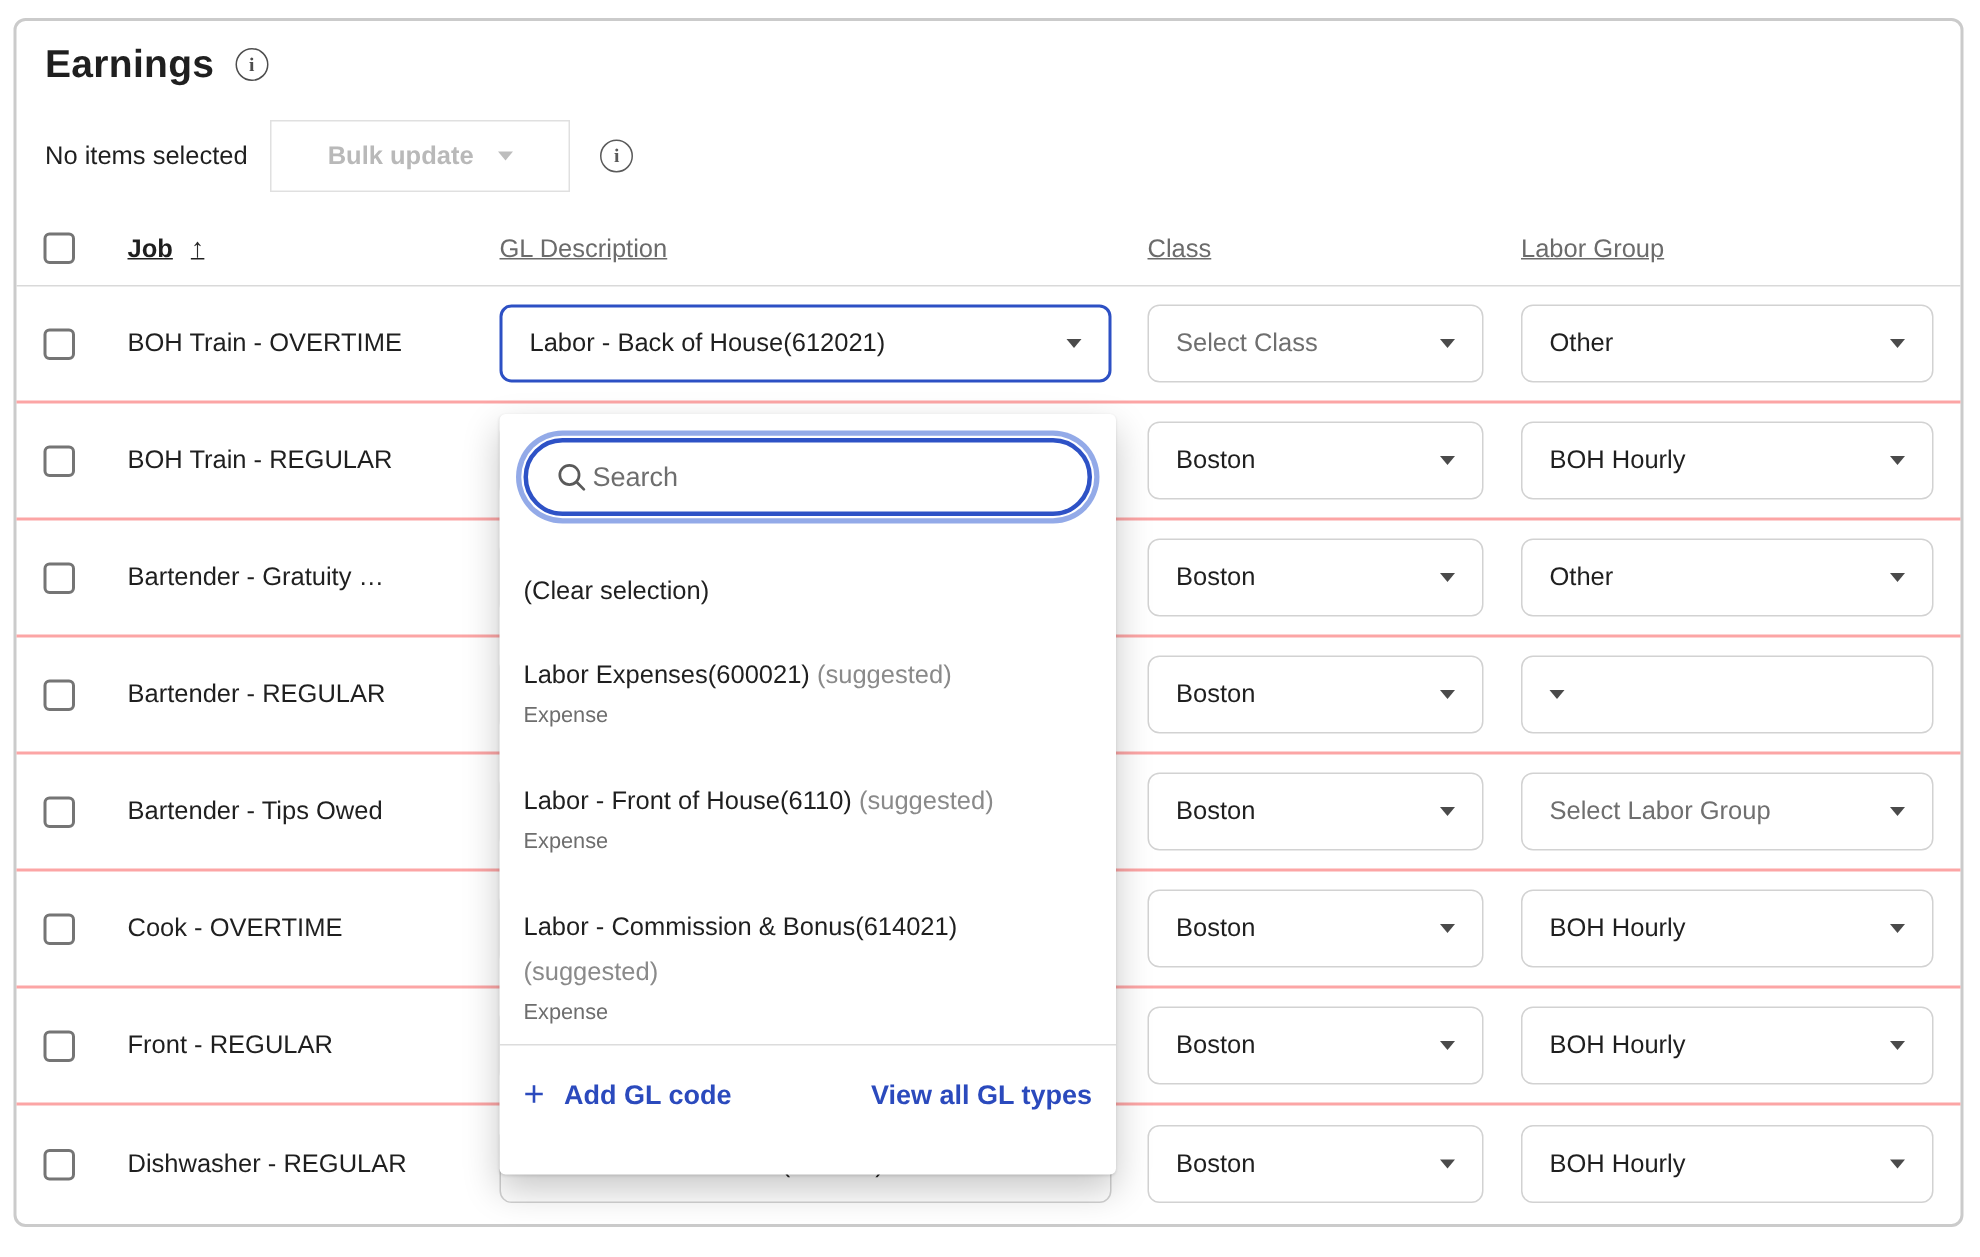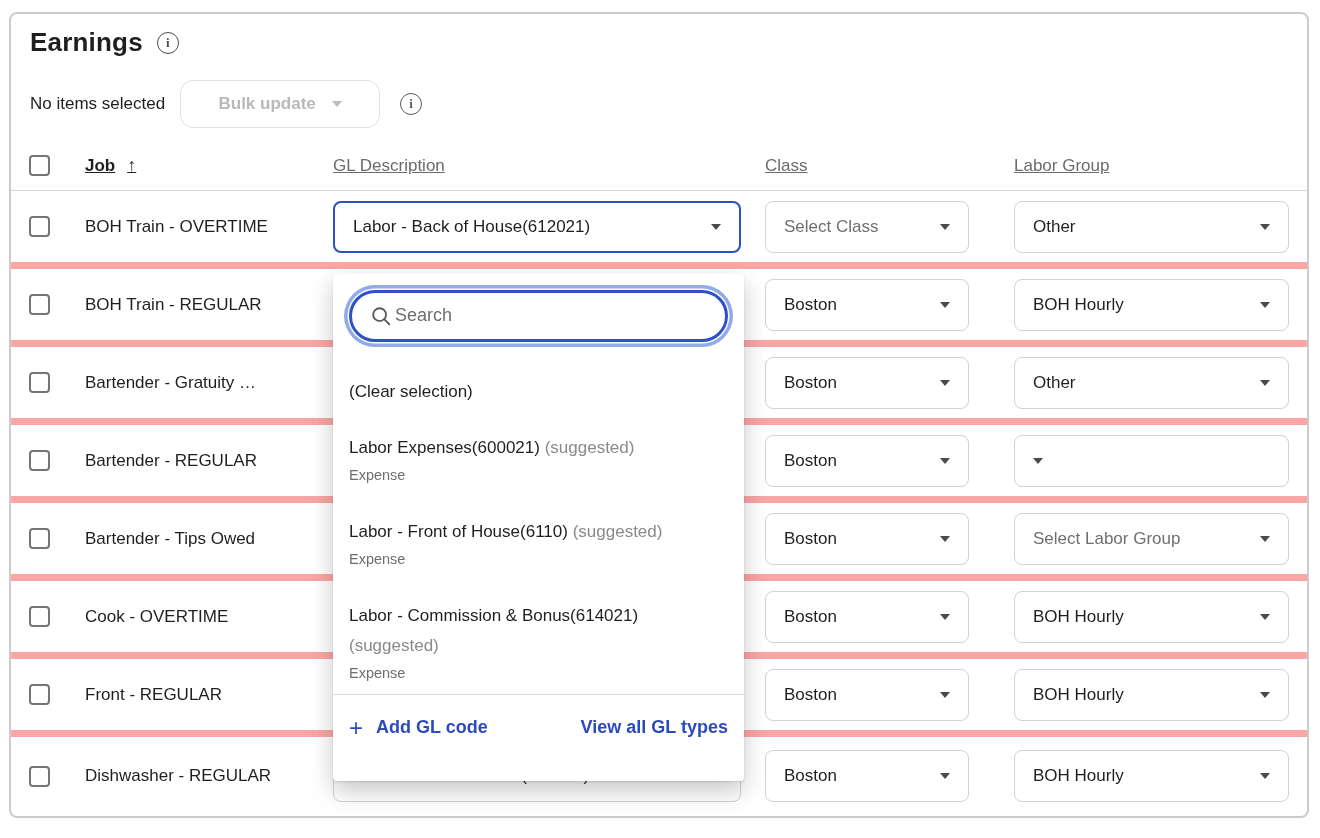--- a/index.html
+++ b/index.html
@@ -9,48 +9,48 @@
     background:#fff; border:2px solid #cbcbcb; border-radius:8px; overflow:visible;
   }
   
   .title-row { display:flex; align-items:center; gap:14px; padding:13px 0 0 19px; }
   .page-title { font-size:26px; font-weight:bold; letter-spacing:.2px; }
   .info-icon { width:22px; height:22px; border:1.6px solid #4d4d4d; border-radius:50%; color:#4d4d4d;
     display:flex; align-items:center; justify-content:center; font-size:13px; font-family:"Liberation Serif",serif; font-weight:bold; }
   .controls-row { display:flex; align-items:center; padding-left:19px; margin-top:22px; height:48px; }
   .selection-status { font-size:17px; color:#1f1f1f; }
   .bulk-btn {
-    margin-left:15px; width:200px; height:48px; border:1.6px solid #e0e0e0; border-radius:13px;
+    margin-left:15px; width:200px; height:48px; border:1.6px solid #e0e0e0; border-radius:0;
     background:#fff; display:flex; align-items:center; justify-content:center; gap:16px;
     font-size:17px; font-weight:bold; color:#b9b9b9; cursor:default;
   }
   .caret { width:0; height:0; border-left:5.5px solid transparent; border-right:5.5px solid transparent; border-top:6.5px solid #4a4a4a; }
   .caret.light { border-top-color:#bdbdbd; }
   .controls-row .info-icon { margin-left:20px; border-color:#5a5a5a; color:#5a5a5a; }
   
   .thead, .trow { display:grid; grid-template-columns:74px 248px 432px 249px 1fr; align-items:center; }
   .thead { margin-top:13px; height:50px; border-bottom:1.5px solid #d9d9d9; }
   .th { font-size:17px; color:#6b6b6b;text-decoration:underline; }
   .th-job { font-weight:bold; color:#1f1f1f; display:flex; align-items:center; gap:12px; }
   .sort-arrow { font-size:18px; font-weight:normal; color:#2a2a2a; }
   .checkbox { width:21px; height:21px; border:2px solid #757575; border-radius:4px; background:#fff; margin-left:18px; cursor:pointer; }
-  .trow { height:78px; border-bottom:7px solid #fca5a5; }
+  .trow { height:78px; border-bottom:2px solid #fca5a5; }
   .trow:last-child { border-bottom:none; }
   .job-label { font-size:17px; color:#1f1f1f; white-space:nowrap; }
   .select {
     height:52px; border:1.6px solid #d2d2d2; border-radius:8px; background:#fff;
     display:flex; align-items:center; padding:0 18px; font-size:17px; color:#1f1f1f; cursor:pointer;
   }
   .select .val { flex:1; white-space:nowrap; overflow:hidden; }
   .select.ph .val { color:#6f6f6f; }
   .select.focused { border:2.5px solid #2d50c4; }
   .gl-cell { position:relative; padding-right:24px; }
   .gl-cell .select { width:408px; }
   .class-cell { padding-right:25px; }
-  .class-cell .select { width:204px; }
+  .class-cell .select { width:224px; }
   .labor-cell .select { width:275px; }
   
   .dd-panel {
     position:absolute; left:0; top:73px; width:411px; height:507px; background:#fff; z-index:10;
     border-radius:4px; box-shadow:0 1px 2px rgba(0,0,0,.12), 0 10px 24px rgba(0,0,0,.22);
     padding:16px 16px 0 16px; cursor:default;
   }
   .dd-search {
     height:52px; border:3px solid #2e52c6; border-radius:28px;
     box-shadow:0 0 0 1.5px #ffffff, 0 0 0 5px #93aae8;

